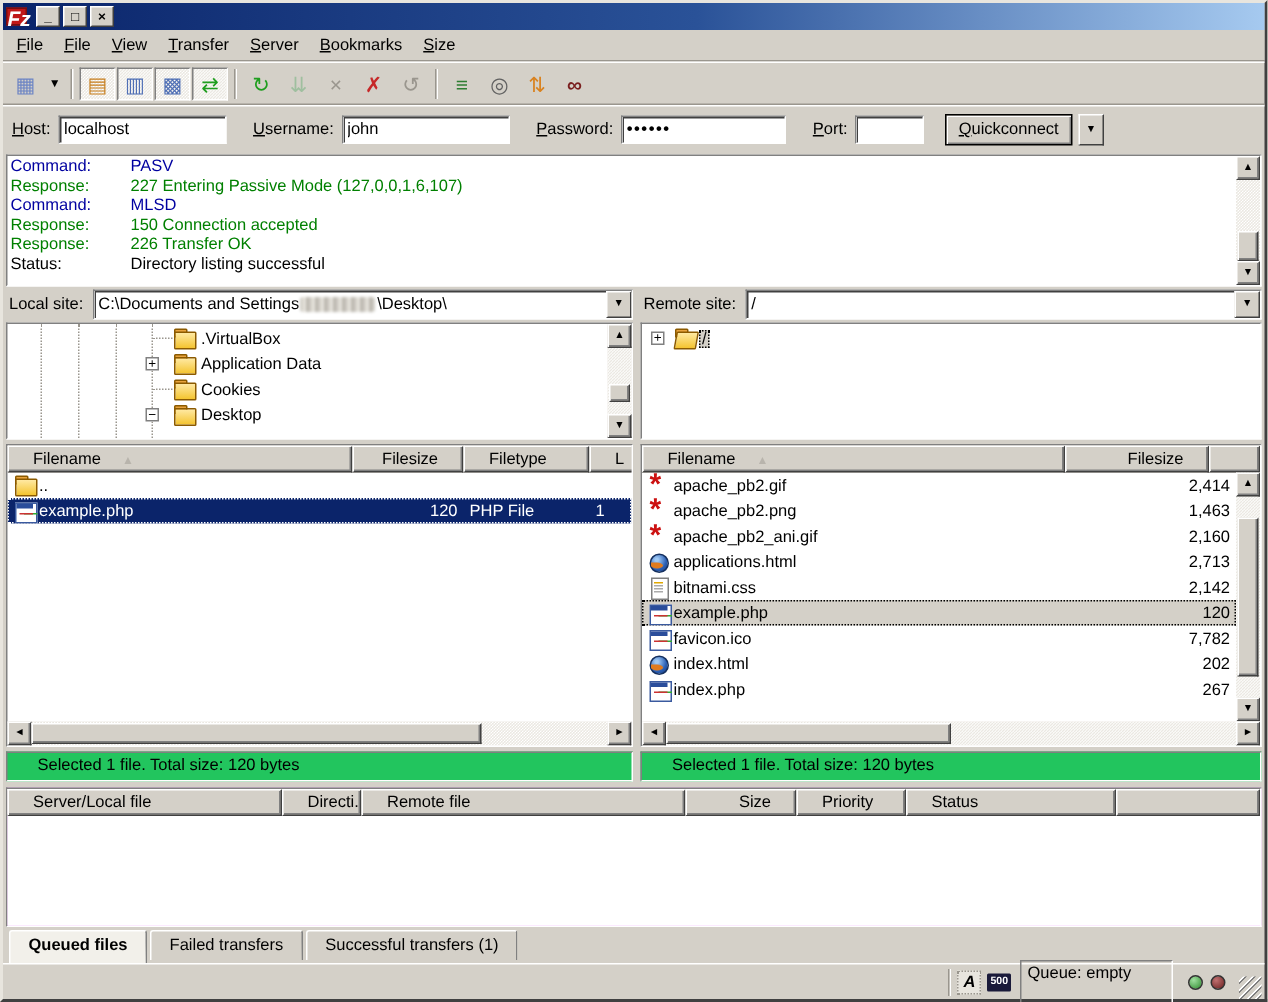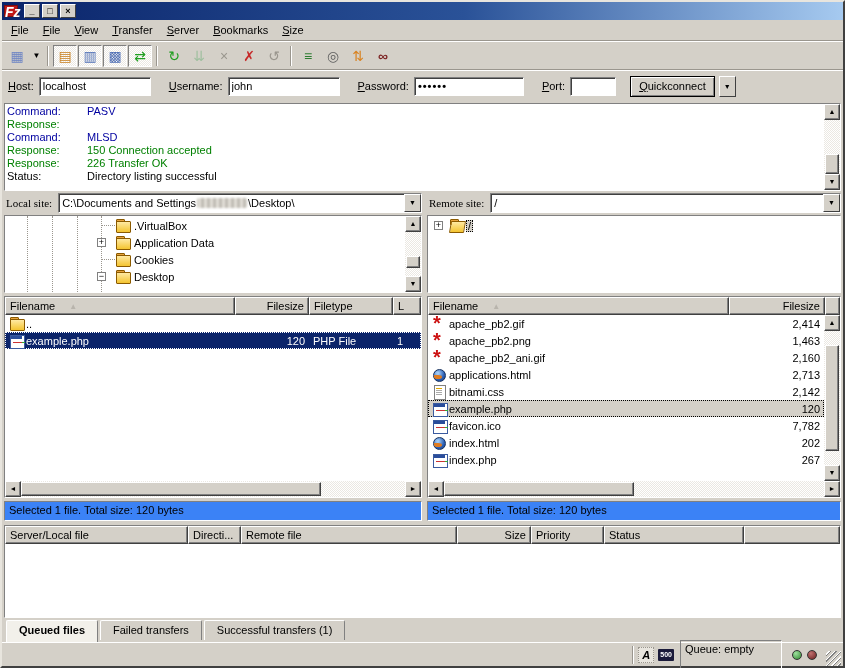--- a/index.html
+++ b/index.html
@@ -86,21 +86,21 @@
   .sfill { flex:1; }
 
   
   .panes { height:332px; flex:none; display:flex; padding:2px; gap:0; }
   .pane { display:flex; flex-direction:column; }
   .pane.local { width:418px; flex:none; }
   .pane.remote { flex:1; }
   .vsplit { width:5px; flex:none; }
 
   .site-row { height:20px; flex:none; display:flex; align-items:center; margin-bottom:2px; }
-  .site-label { padding:0 6px 0 2px; flex:none;font-family:Liberation Serif, serif; }
+  .site-label { padding:0 6px 0 2px; flex:none; }
   .combo { flex:1; height:20px; background:#fff; border:1px solid; border-color:#808080 #fff #fff #808080;
     box-shadow:inset 1px 1px 0 #404040; display:flex; align-items:center; padding-left:3px; white-space:nowrap; overflow:hidden; }
   .combo-btn { width:17px; height:18px; margin-left:auto; flex:none; background:#D4D0C8;
     border:1px solid; border-color:#fff #404040 #404040 #fff; font-size:7px; line-height:16px; text-align:center; }
   .redacted { display:inline-block; width:50px; height:10px; margin:0 1px; vertical-align:middle;
     background:repeating-linear-gradient(90deg,#cfccc4 0 2px,#e9e6df 2px 4px,#b9b5ad 4px 6px);
     filter:blur(1px); border-radius:2px; }
 
   .treebox { height:78px; flex:none; background:#fff; border:1px solid; border-color:#808080 #fff #fff #808080;
     display:flex; margin-bottom:3px; }
@@ -111,36 +111,36 @@
   .expander { width:9px; height:9px; flex:none; background:#fff; border:1px solid #808080;
     font-size:9px; line-height:7px; text-align:center; margin-right:5px; position:relative; left:-4px; }
   .tree-label { padding:0 2px; white-space:nowrap; }
   .tree-label.sel { background:#D4D0C8; outline:1px dotted #000; outline-offset:-1px; }
 
   
   .listbox { flex:1; background:#fff; border:1px solid; border-color:#808080 #fff #fff #808080;
     display:flex; flex-direction:column; overflow:hidden; }
   .lheader { height:18px; flex:none; display:flex; background:#D4D0C8; }
   .hcell { height:18px; background:#D4D0C8; border:1px solid; border-color:#fff #404040 #404040 #fff;
-    box-shadow:inset -1px -1px 0 #808080; padding:2px 4px; white-space:nowrap; overflow:hidden; display:flex; align-items:center; }
+    box-shadow:inset -1px -1px 0 #808080; padding:2px 16px; white-space:nowrap; overflow:hidden; display:flex; align-items:center; }
   .sort-ind { color:#b8b4ac; font-size:8px; margin-left:14px; }
   .lbody { flex:1; display:flex; overflow:hidden; }
   .rows { flex:1; overflow:hidden; }
   .lrow { height:17px; display:flex; align-items:center; white-space:nowrap; }
   .lcell { padding:0 4px; overflow:hidden; display:flex; align-items:center; height:17px; }
   .num { justify-content:flex-end; }
   .lrow.sel-active { background:#0B246A; color:#fff; outline:1px dotted #fff; outline-offset:-1px; }
   .lrow.sel-inactive { background:#D4D0C8; outline:1px dotted #000; outline-offset:-1px; }
   
   .lc-name{width:230px;flex:none} .lc-size{width:74px;flex:none} .lc-type{width:84px;flex:none} .lc-last{flex:1}
   
   .rc-name{flex:1} .rc-size{width:96px;flex:none} .rc-stub{width:15px;flex:none}
 
-  .panel-status { height:20px; flex:none; margin-top:3px; background:#3b82f6;
-    border:1px solid; border-color:#808080 #fff #fff #808080; padding:2px 4px; white-space:nowrap; overflow:hidden; }
+  .panel-status { height:20px; flex:none; margin-top:3px; background:#22c55e;
+    border:1px solid; border-color:#808080 #fff #fff #808080; padding:2px 20px; white-space:nowrap; overflow:hidden; }
 
   
   .ico { width:17px; height:14px; display:inline-block; position:relative; flex:none; }
   .ico-folder::before { content:""; position:absolute; left:1px; top:0; width:7px; height:4px;
     background:#E8A33D; border:1px solid #8B5A00; border-radius:1px 1px 0 0; }
   .ico-folder::after { content:""; position:absolute; left:1px; top:2px; width:13px; height:10px;
     background:linear-gradient(180deg,#FFE9A2,#F4C430); border:1px solid #8B5A00; border-radius:1px; }
   .ico-folder.open::after { transform:skewX(-10deg); }
   .ico-splat::before { content:"*"; position:absolute; left:1px; top:-2px; color:#CC1111;
     font-size:20px; font-weight:bold; line-height:16px; }
@@ -277,20 +277,21 @@
   </div>
 
   <div class="log">
     <div class="log-lines">
       <div class="log-line t-command">
           <span class="log-label">Command:</span>
           <span>PASV</span>
         </div>
       <div class="log-line t-response">
           <span class="log-label">Response:</span>
+          <span>227 Entering Passive Mode (127,0,0,1,6,107)</span>
         </div>
       <div class="log-line t-command">
           <span class="log-label">Command:</span>
           <span>MLSD</span>
         </div>
       <div class="log-line t-response">
           <span class="log-label">Response:</span>
           <span>150 Connection accepted</span>
         </div>
       <div class="log-line t-response">

